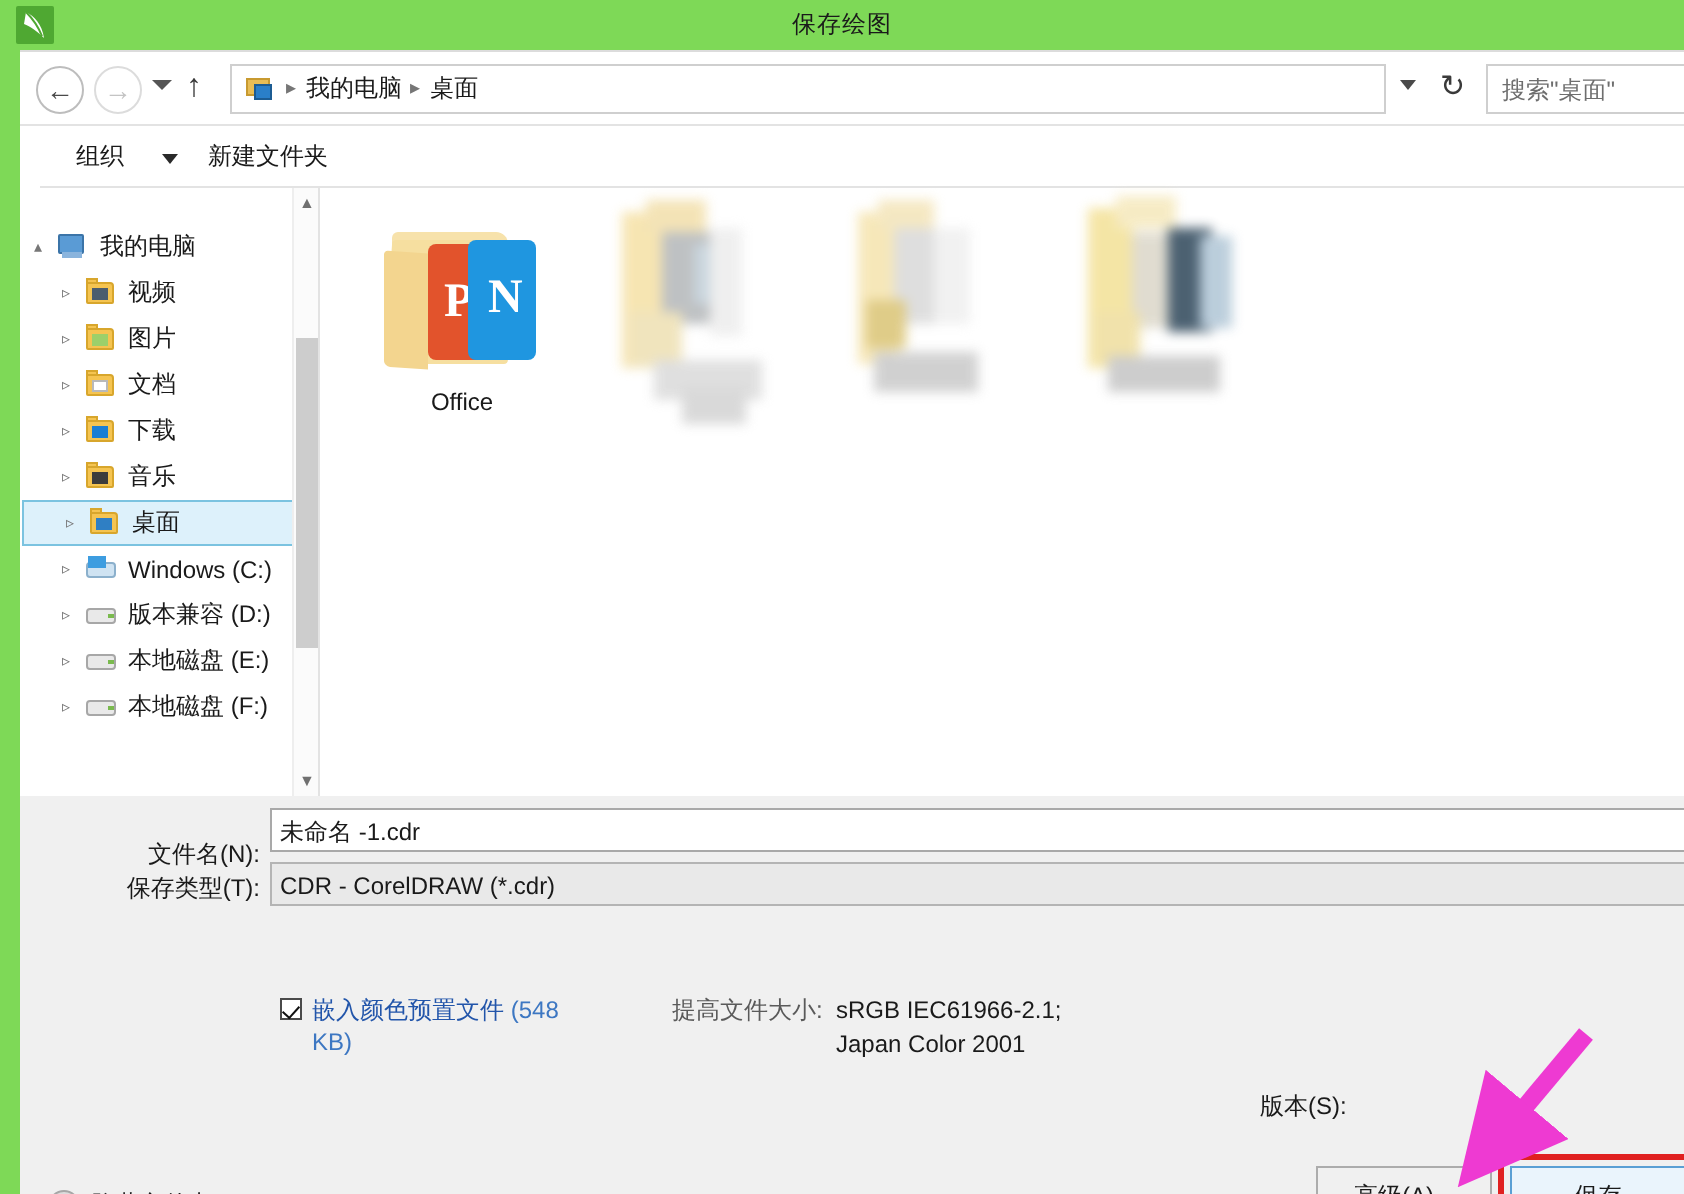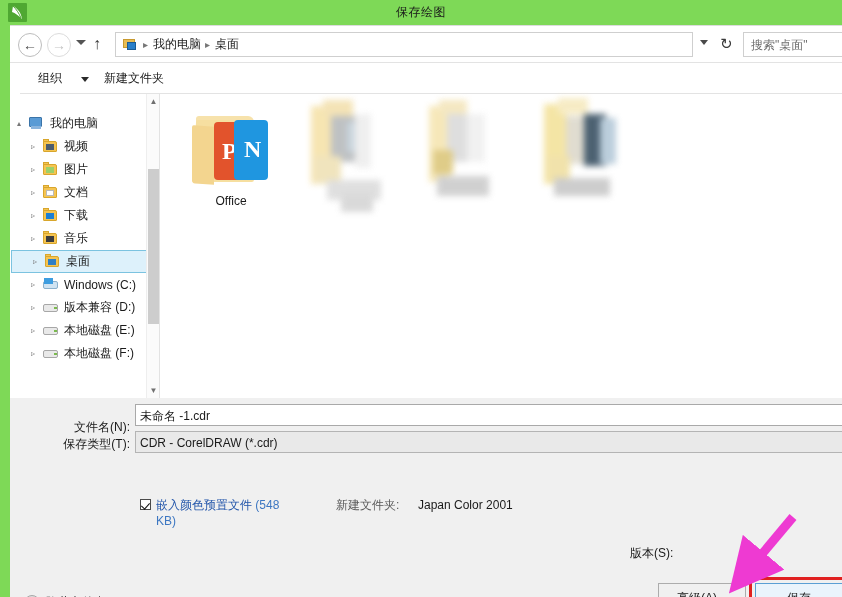--- a/index.html
+++ b/index.html
@@ -576,22 +576,23 @@
     <div class="inp-filetype">CDR - CorelDRAW (*.cdr)</div>
 
     <div class="opt-embed">
       <div class="cbx"></div>
       <div class="opt-text">
         <span>嵌入颜色预置文件</span>
         <span class="dim">(548 KB)</span>
       </div>
     </div>
 
-    <div class="cp-label">新建文件夹:</div>
+    <div class="cp-label">提高文件大小:</div>
     <div class="cp-value">
+      <div>sRGB IEC61966-2.1;</div>
       <div>Japan Color 2001</div>
     </div>
 
 
     <div class="lbl-version">版本(S):</div>
 
     <div class="btn btn-advanced">高级(A)...</div>
     <div class="btn btn-save">保存</div>
     <div class="save-hl"></div>
 

